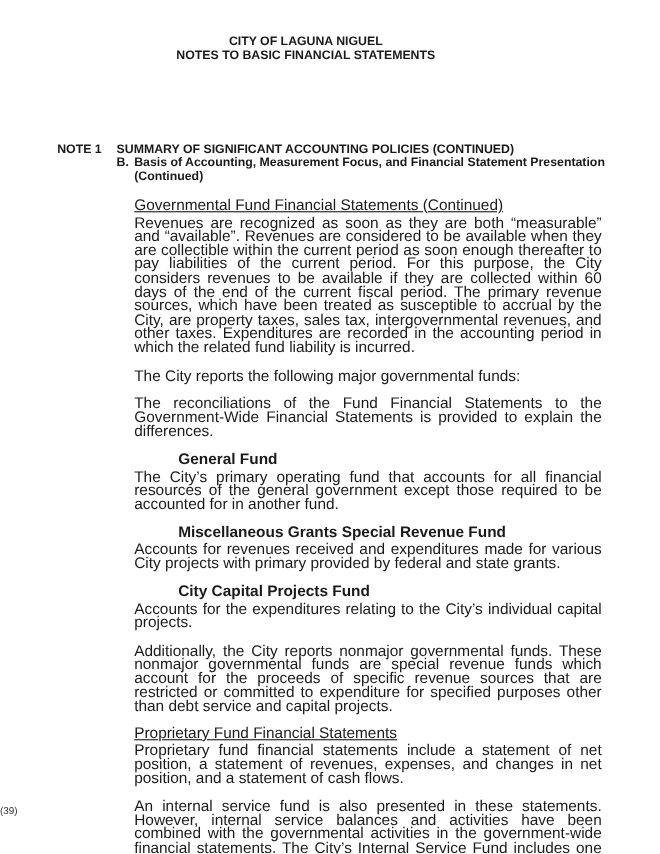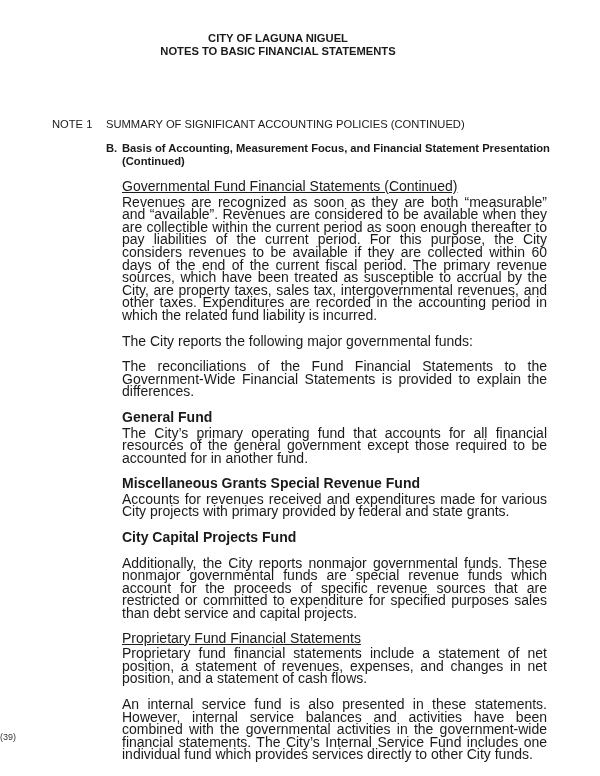--- a/index.html
+++ b/index.html
@@ -1,28 +1,28 @@
 <!DOCTYPE html>
 <html><head>
 <meta charset="utf-8">
 <style>
   html, body { margin:0; padding:0; background:#ffffff; }
   body { width:600px; height:776px; position:relative; overflow:hidden;
          font-family:"Liberation Sans", sans-serif; color:#1a1a1a; }
   .header { position:absolute; top:32px; left:0; width:556px; text-align:center;
             font-weight:bold; font-size:11.2px; line-height:13.4px; }
-  .note { position:absolute; top:118px; left:52px; font-weight:normal; font-size:11.2px; }
+  .note { position:absolute; top:130px; left:52px; font-weight:bold; font-size:11.2px; }
   .note .num { display:inline-block; width:54px; }
   .content { position:absolute; left:122px; width:425px; font-size:14px; line-height:12.6px; }
   .sec-b { position:absolute; top:142px; left:106px; width:445px; font-weight:bold; font-size:11.2px; line-height:13.2px; }
   .sec-b .letter { position:absolute; left:0; top:0; }
   .sec-b .title { margin-left:16px; display:block; }
   p { margin:0; text-align:justify; }
   .u { text-decoration:underline; }
-  .b { font-weight:bold; }
+  .b { font-weight:bold;margin-left:40px; }
   .footer { position:absolute; top:732px; left:0; width:600px; font-size:9px; color:#333; }
 </style>
 </head>
 <body>
 
 <div class="header">
   <div>CITY OF LAGUNA NIGUEL</div>
   <div>NOTES TO BASIC FINANCIAL STATEMENTS</div>
 </div>
 
@@ -41,21 +41,22 @@
   <p style="margin-top:13px;">The City reports the following major governmental funds:</p>
   <p style="margin-top:13px;">The reconciliations of the Fund Financial Statements to the Government-Wide Financial Statements is provided to explain the differences.</p>
 
   <div style="margin-top:13px;" class="b">General Fund</div>
   <p style="margin-top:3px;">The City’s primary operating fund that accounts for all financial resources of the general government except those required to be accounted for in another fund.</p>
 
   <div style="margin-top:13px;" class="b">Miscellaneous Grants Special Revenue Fund</div>
   <p style="margin-top:3px;">Accounts for revenues received and expenditures made for various City projects with primary provided by federal and state grants.</p>
 
   <div style="margin-top:13px;" class="b">City Capital Projects Fund</div>
+  <p style="margin-top:3px;">Accounts for the expenditures relating to the City’s individual capital projects.</p>
 
-  <p style="margin-top:13px;">Additionally, the City reports nonmajor governmental funds. These nonmajor governmental funds are special revenue funds which account for the proceeds of specific revenue sources that are restricted or committed to expenditure for specified purposes sales than debt service and capital projects.</p>
+  <p style="margin-top:13px;">Additionally, the City reports nonmajor governmental funds. These nonmajor governmental funds are special revenue funds which account for the proceeds of specific revenue sources that are restricted or committed to expenditure for specified purposes other than debt service and capital projects.</p>
 
   <div style="margin-top:12px;" class="u">Proprietary Fund Financial Statements</div>
   <p style="margin-top:3px;">Proprietary fund financial statements include a statement of net position, a statement of revenues, expenses, and changes in net position, and a statement of cash flows.</p>
   <p style="margin-top:13px;">An internal service fund is also presented in these statements. However, internal service balances and activities have been combined with the governmental activities in the government-wide financial statements. The City’s Internal Service Fund includes one individual fund which provides services directly to other City funds.</p>
 </div>
 
 <div class="footer">(39)</div>
 
 </body></html>

